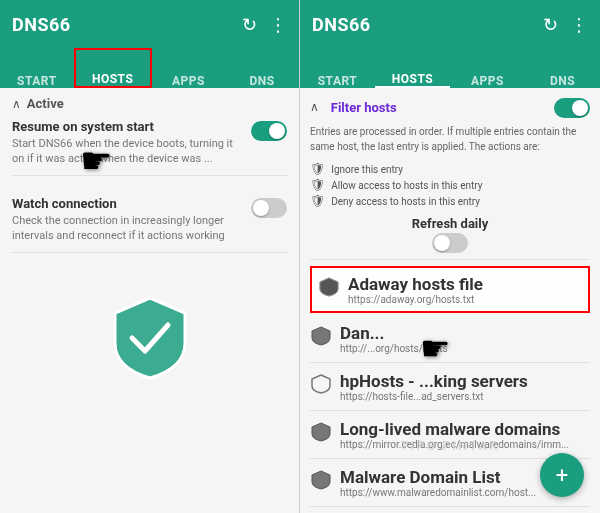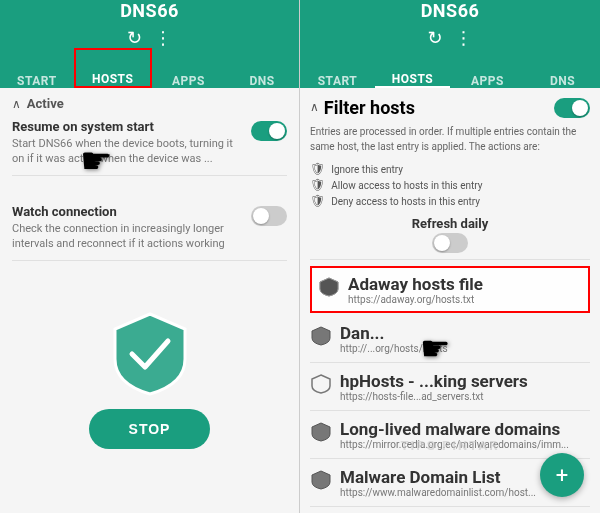--- a/index.html
+++ b/index.html
@@ -36,21 +36,20 @@
     
     .top-bar {
       background: #1a9e7f;
       color: white;
       display: flex;
       align-items: center;
       justify-content: space-between;
       padding: 0 12px;
       height: 48px;
       flex-shrink: 0;
-      flex-direction: column;
     }
 
     .top-bar-title {
       font-size: 18px;
       font-weight: bold;
       color: white;
       letter-spacing: 0.5px;
     }
 
     .top-bar-icons {
@@ -122,21 +121,21 @@
     .chevron {
       font-size: 12px;
       color: #555;
     }
 
     
     .setting-row {
       display: flex;
       justify-content: space-between;
       align-items: flex-start;
-      margin-bottom: 28px;
+      margin-bottom: 20px;
       padding-bottom: 8px;
       border-bottom: 1px solid #e0e0e0;
     }
 
     .setting-text {
       flex: 1;
       padding-right: 8px;
     }
 
     .setting-label {
@@ -219,23 +218,24 @@
 
     
     .filter-header {
       display: flex;
       align-items: center;
       justify-content: space-between;
       margin-bottom: 6px;
     }
 
     .filter-title {
-      font-size: 18px;
-      font-weight: bold;
-      color: #000000;
+      font-size: 13px;
+      font-weight: bold;
+      color: #6d28d9;
+      margin-left: 7px;
     }
 
     .filter-description {
       font-size: 10px;
       color: #666;
       line-height: 1.5;
       margin-bottom: 8px;
     }
 
     .filter-options {
@@ -423,21 +423,20 @@
 
 
       <div class="shield-container">
         <svg class="shield-icon" viewBox="0 0 80 90">
           <path d="M40 5 L75 20 L75 50 Q75 75 40 85 Q5 75 5 50 L5 20 Z" fill="#1a9e7f" opacity="0.85"></path>
           <path d="M40 5 L75 20 L75 50 Q75 75 40 85 Q5 75 5 50 L5 20 Z" fill="none" stroke="white" stroke-width="3"></path>
           <polyline points="22,45 35,58 58,32" fill="none" stroke="white" stroke-width="5" stroke-linecap="round" stroke-linejoin="round"></polyline>
         </svg>
       </div>
 
-      <button class="stop-btn">STOP</button>
 
       <div class="cursor-overlay" style="position: absolute; top: 52px; left: 80px;">
         <span class="cursor-hand">☛</span>
       </div>
     </div>
   </div>
 
   <div class="phone-panel" style="position: relative;">
     <div class="top-bar">
       <span class="top-bar-title">DNS66</span>

